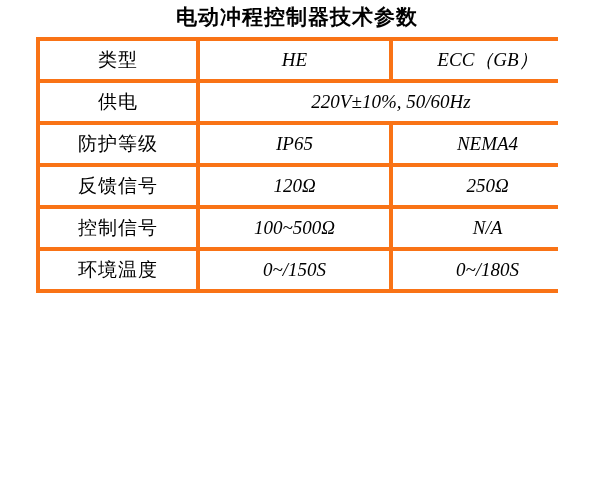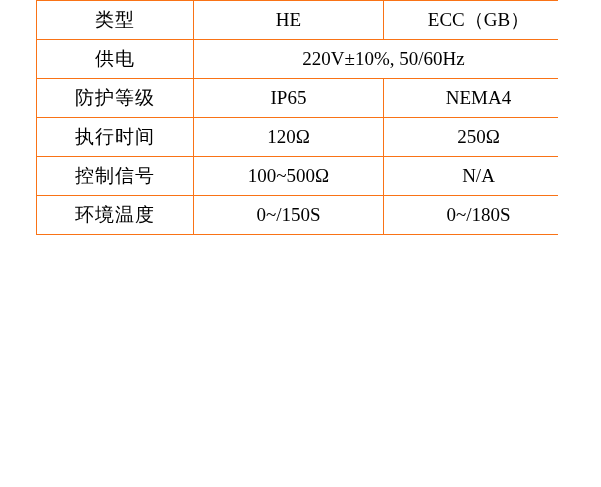--- a/index.html
+++ b/index.html
@@ -33,36 +33,37 @@
     letter-spacing: 1px;
     padding: 6px 0 8px 0;
     line-height: 1.1;
   }
   table.spec {
     border-collapse: collapse;
     width: 522px;
     table-layout: fixed;
   }
   table.spec td {
-    border: 1px solid #f97316;
+    border: 4px solid #f97316;
     height: 38px;
     text-align: center;
     vertical-align: middle;
     font-size: 19px;
     line-height: 1.15;
     padding: 0 2px;
     white-space: nowrap;
     overflow: hidden;
   }
   td.label {
     width: 152px;
     letter-spacing: 1px;
   }
   td.val {
     width: 185px;
+    font-style: italic;
   }
   .right-edge {
     position: absolute;
     left: 558px;
     top: 0;
     width: 43px;
     height: 487px;
     background: #ffffff;
   }
   .left-edge {
@@ -74,20 +75,21 @@
     background: #ffffff;
   }
 </style>
 </head>
 <body>
 
 <div class="page">
   <div class="left-edge"></div>
 
   <div class="spec-wrap">
+    <div class="spec-title">电动冲程控制器技术参数</div>
 
     <table class="spec">
       <tbody>
         <tr>
           <td class="label">类型</td>
           <td class="val">HE</td>
           <td class="val">ECC（GB）</td>
         </tr>
 
         <tr>
@@ -99,21 +101,21 @@
         <tr>
           <td class="label">防护等级</td>
           <td class="val">IP65</td>
           <td class="val">NEMA4</td>
         </tr>
 
 
 
 
         <tr>
-          <td class="label">执行时间</td>
+          <td class="label">反馈信号</td>
           <td class="val">120Ω</td>
           <td class="val">250Ω</td>
         </tr>
 
         <tr>
           <td class="label">控制信号</td>
           <td class="val">100~500Ω</td>
           <td class="val">N/A</td>
         </tr>
 

